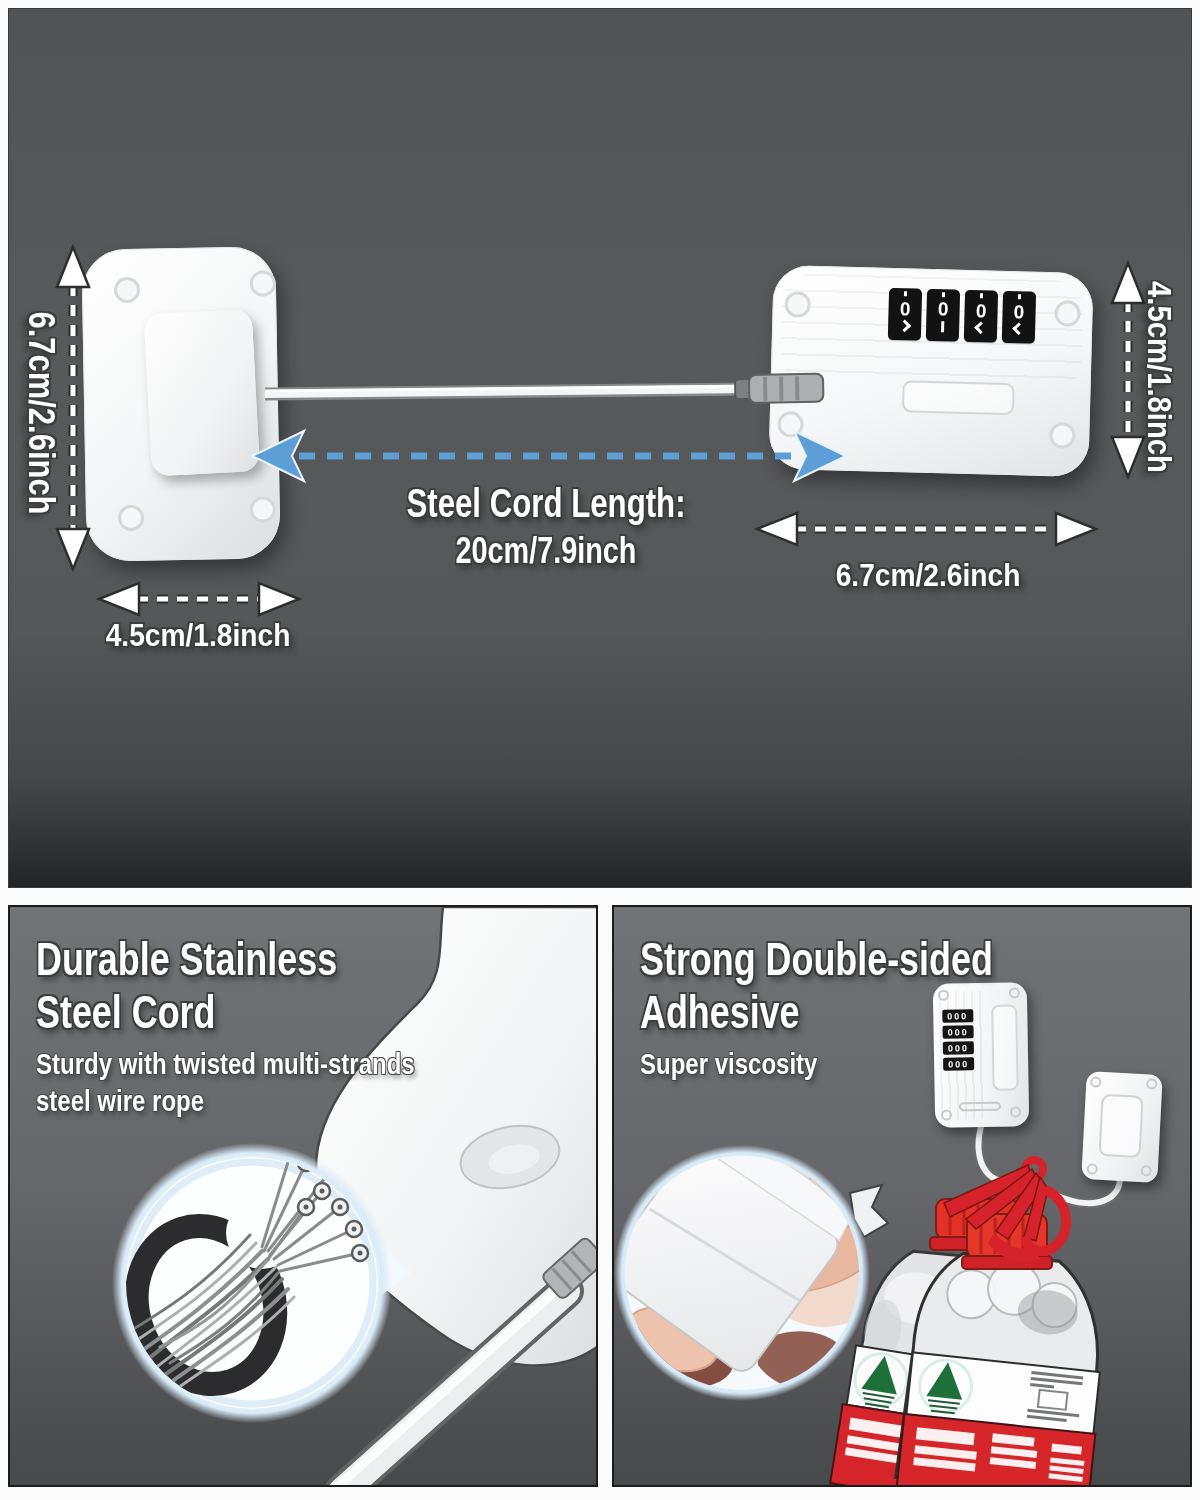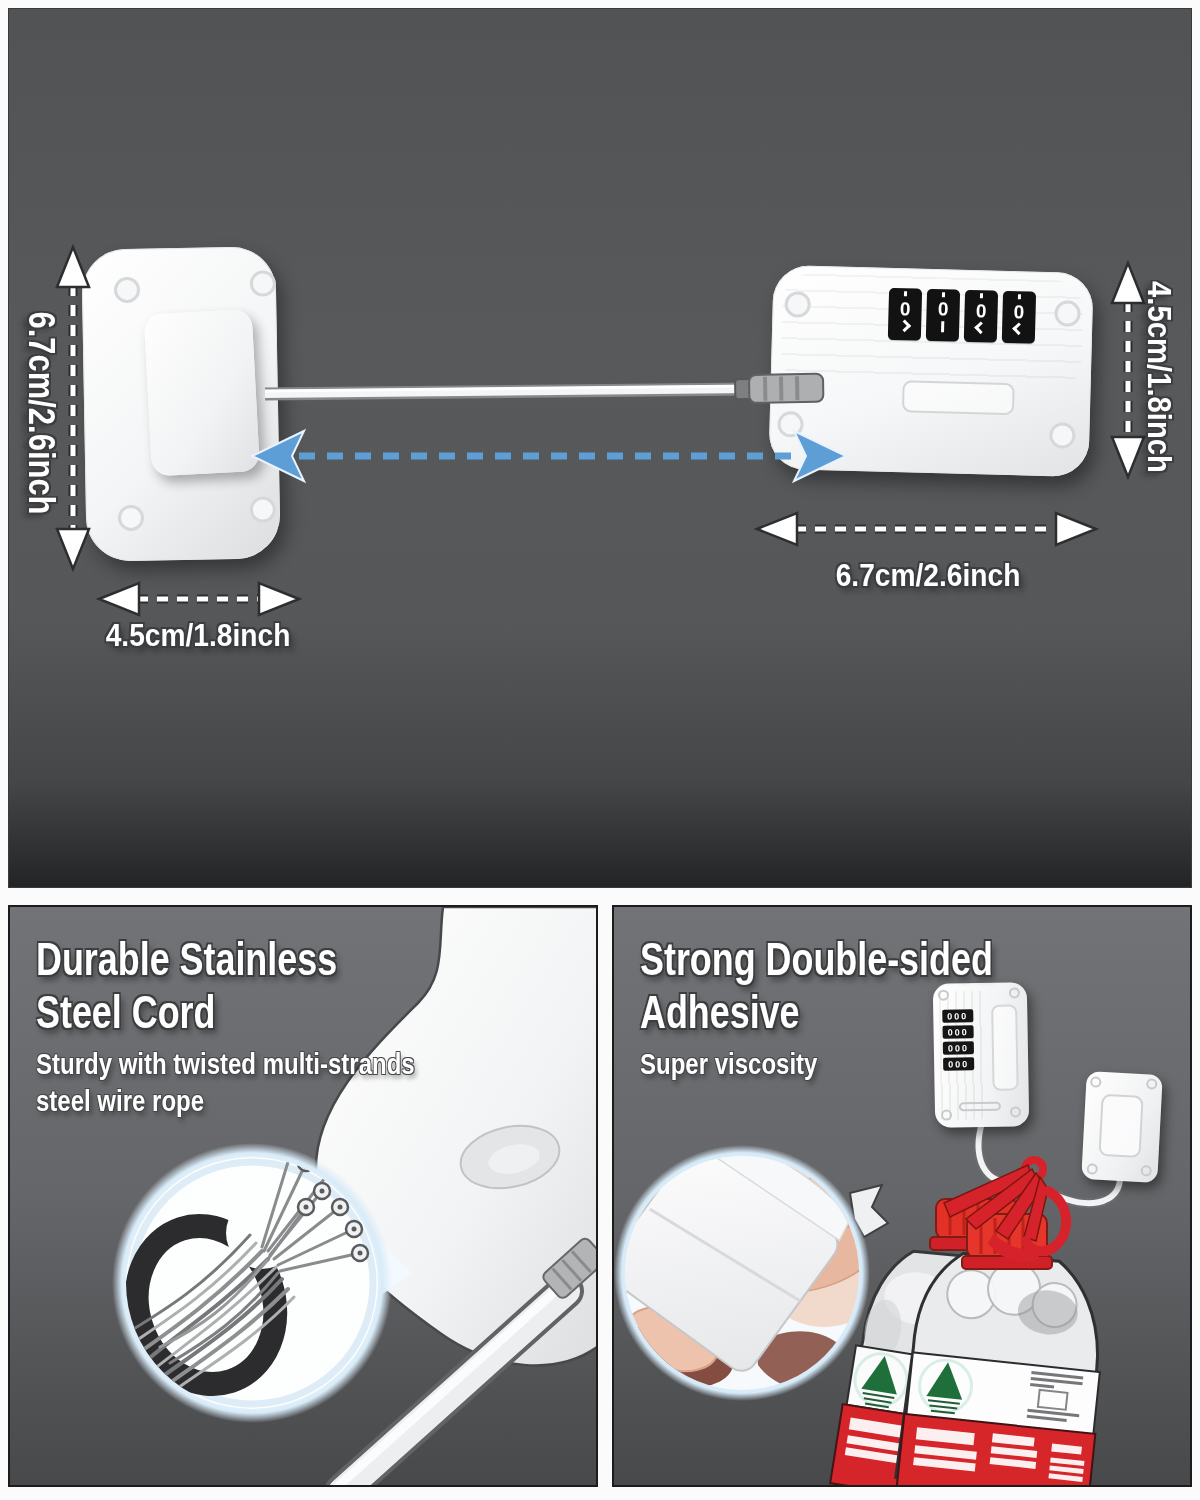--- a/index.html
+++ b/index.html
@@ -174,20 +174,24 @@
       </g>
 
       <g>
         <line x1="786" y1="520" x2="1049" y2="520" stroke="#2d2e30" stroke-width="9" stroke-dasharray="11 9"></line>
         <line x1="786" y1="520" x2="1049" y2="520" stroke="#ffffff" stroke-width="5" stroke-dasharray="11 9"></line>
         <polygon points="748,520 788,504 788,536" fill="#ffffff" stroke="#2d2e30" stroke-width="2.5"></polygon>
         <polygon points="1087,520 1047,504 1047,536" fill="#ffffff" stroke="#2d2e30" stroke-width="2.5"></polygon>
       </g>
     </svg>
 
+    <div class="cord-label outl">
+      <span class="l1">Steel Cord Length:</span>
+      <span class="l2">20cm/7.9inch</span>
+    </div>
     <div class="vwrap" style="left:32px; top:404px;">
       <div class="vtext outl">6.7cm/2.6inch</div>
     </div>
     <div class="dim-label-h outl" style="left:189px; top:608px;">4.5cm/1.8inch</div>
     <div class="vwrap" style="left:1150px; top:368px;">
       <div class="vtext outl" style="font-size:34px;">4.5cm/1.8inch</div>
     </div>
     <div class="dim-label-h outl" style="left:919px; top:548px;">6.7cm/2.6inch</div>
   </section>
 

